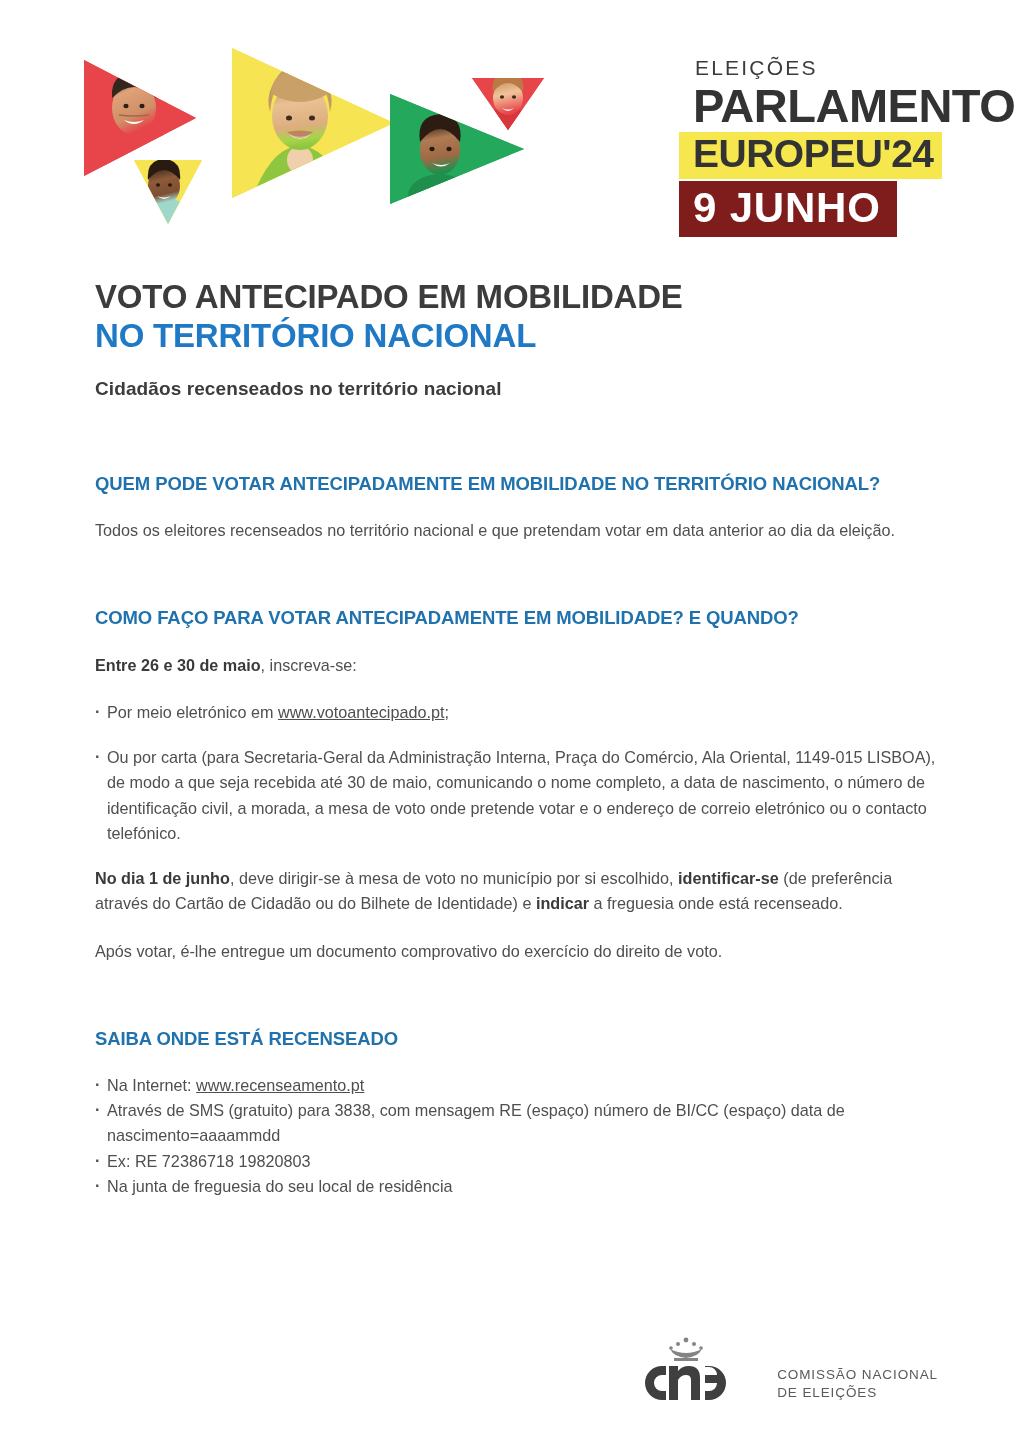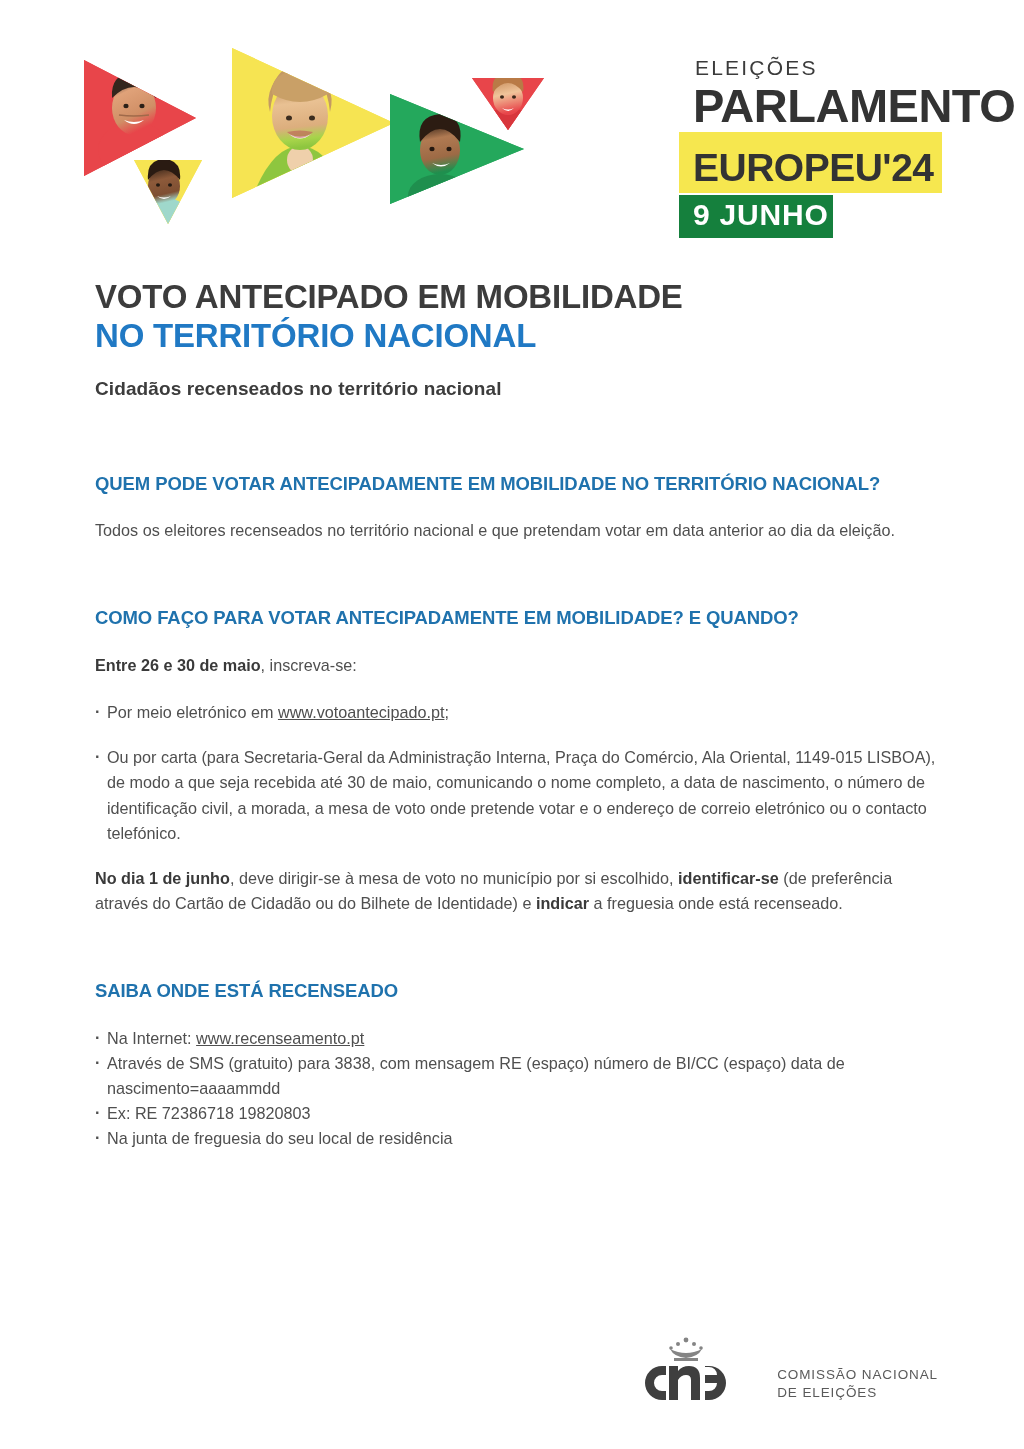--- a/index.html
+++ b/index.html
@@ -53,32 +53,32 @@
     line-height: 1.04;
   }
   .logo-europeu {
     display: inline-block;
     background: #f6e74f;
     color: #333333;
     font-size: 39px;
     font-weight: bold;
     letter-spacing: -0.5px;
     line-height: 1.1;
-    padding: 15px 8px 3px 14px;
+    padding: 1px 8px 3px 14px;
     margin: 0;
   }
   .logo-data {
     display: inline-block;
-    background: #15803d;
+    background: #7f1d1d;
     color: #ffffff;
-    font-size: 30px;
+    font-size: 42px;
     font-weight: bold;
     letter-spacing: 0.8px;
     line-height: 1.16;
-    padding: 3px 4px 5px 14px;
+    padding: 3px 16px 5px 14px;
     margin-top: 2px;
     margin-left: 0;
   }
 
   
   .content {
     position: absolute;
     left: 95px;
     top: 278px;
     width: 845px;
@@ -337,20 +337,21 @@
     <div class="spacer-sm"></div>
 
     <ul class="bullet-list">
       <li>Ou por carta (para Secretaria-Geral da Administração Interna, Praça do Comércio, Ala Oriental, 1149-015 LISBOA), de modo a que seja recebida até 30 de maio, comunicando o nome completo, a data de nascimento, o número de identificação civil, a morada, a mesa de voto onde pretende votar e o endereço de correio eletrónico ou o contacto telefónico.</li>
     </ul>
 
     <div class="spacer-sm"></div>
 
     <p class="para"><b>No dia 1 de junho</b><span>, deve dirigir-se à mesa de voto no município por si escolhido, </span><b>identificar-se</b><span> (de preferência através do Cartão de Cidadão ou do Bilhete de Identidade) e </span><b>indicar</b><span> a freguesia onde está recenseado.</span></p>
 
+    <p class="para">Após votar, é-lhe entregue um documento comprovativo do exercício do direito de voto.</p>
   </section>
 
   <div class="spacer-md"></div>
 
   <section class="section">
     <h2 class="section-heading">SAIBA ONDE ESTÁ RECENSEADO</h2>
     <ul class="bullet-list">
       <li><span>Na Internet: </span><a class="link" href="#">www.recenseamento.pt</a></li>
       <li>Através de SMS (gratuito) para 3838, com mensagem RE (espaço) número de BI/CC (espaço) data de nascimento=aaaammdd</li>
       <li>Ex: RE 72386718 19820803</li>

